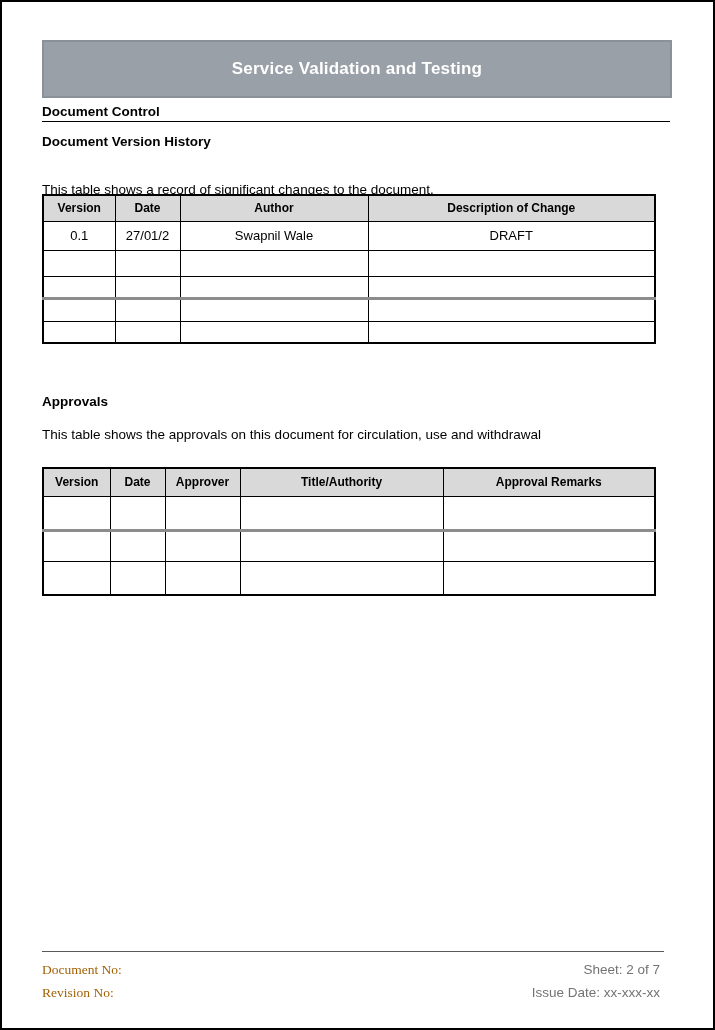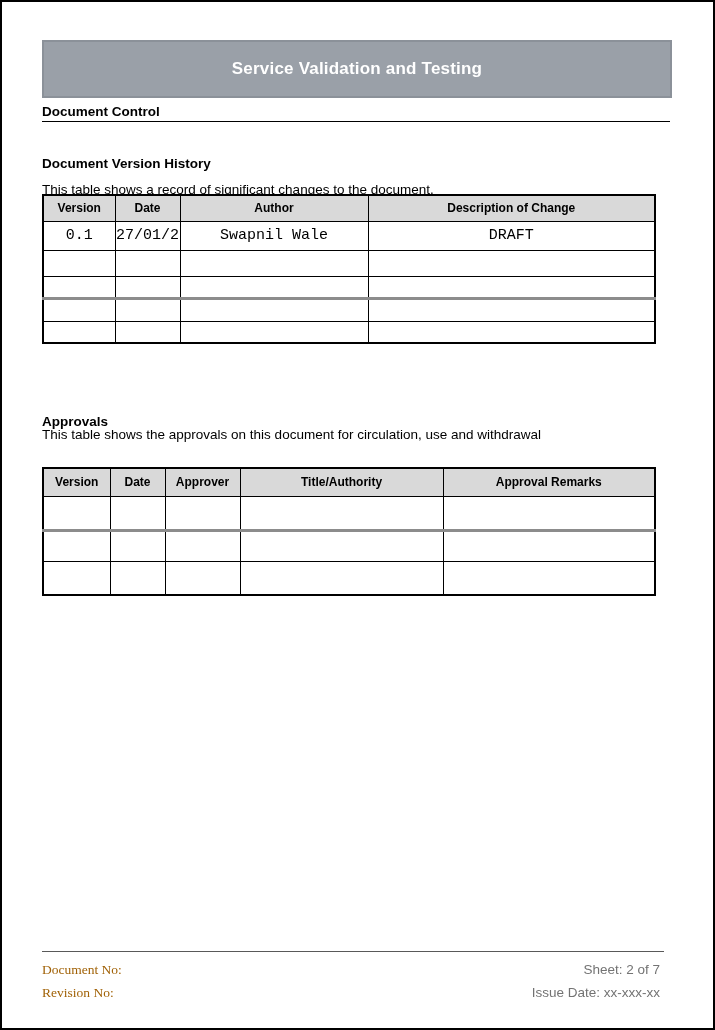--- a/index.html
+++ b/index.html
@@ -21,37 +21,37 @@
     border:2px solid #8B9199;
     display:flex; align-items:center; justify-content:center;
   }
   .banner-title {
     color:#fff; font-weight:bold; font-size:17px; letter-spacing:0.2px;
   }
 
   .h-doc-control { position:absolute; left:40px; top:102px; font-size:13.5px; font-weight:bold; }
   .rule-doc-control { position:absolute; left:40px; top:119px; width:628px; height:0; border-top:1.5px solid #000; }
 
-  .h-version-history { position:absolute; left:40px; top:154px; font-size:13.5px; font-weight:bold; }
+  .h-version-history { position:absolute; left:40px; top:132px; font-size:13.5px; font-weight:bold; }
   .intro-version { position:absolute; left:40px; top:180px; font-size:13.5px; }
 
   table { border-collapse:collapse; table-layout:fixed; }
   .doc-table { position:absolute; left:40px; width:612px; border:2px solid #000; }
   .tbl-version { top:192px; }
   .tbl-approvals { top:465px; }
   .doc-table th, .doc-table td {
     border:1px solid #000;
     text-align:center; vertical-align:middle;
     overflow:hidden; white-space:nowrap;
   }
   .doc-table th { background:#D9D9D9; font-size:12px; font-weight:bold; }
-  .doc-table td { font-size:15px;font-family:Liberation Mono, monospace; }
+  .doc-table td { font-size:13px; }
   tr.gray-top td { border-top:3px solid #8C8C8C; }
 
-  .h-approvals { position:absolute; left:40px; top:392px; font-size:13.5px; font-weight:bold;margin-top:20px; }
+  .h-approvals { position:absolute; left:40px; top:392px; font-size:13.5px; font-weight:bold; }
   .intro-approvals { position:absolute; left:40px; top:425px; font-size:13.5px; }
 
   .footer-rule { position:absolute; left:40px; top:949px; width:622px; height:0; border-top:1.5px solid #595959; }
   .footer-left {
     position:absolute; left:40px; top:956px;
     color:#a16207; font-size:13.5px; line-height:23px;font-family:Liberation Serif, serif;
   }
   .footer-right {
     position:absolute; right:53px; top:956px;
     color:#737373; font-size:13.5px; line-height:23px; text-align:right;

